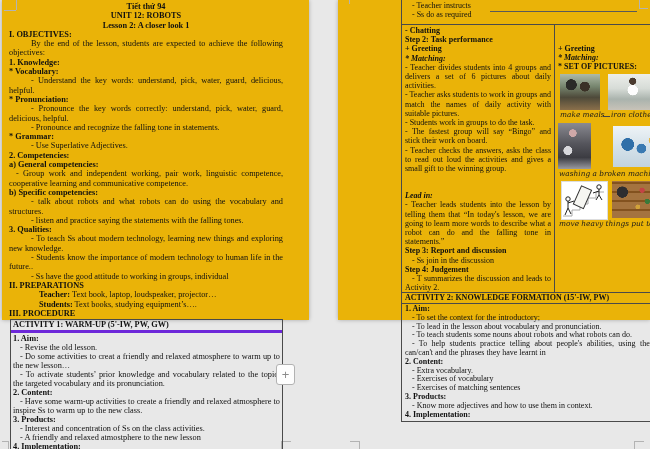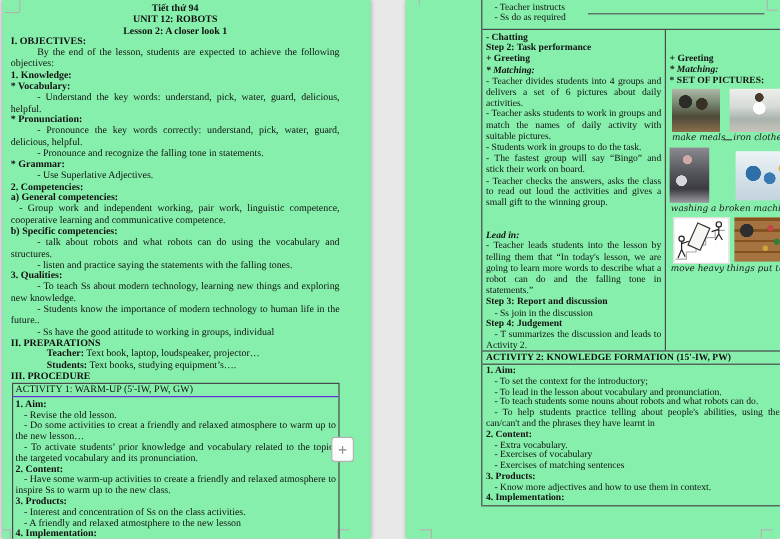--- a/index.html
+++ b/index.html
@@ -3,37 +3,37 @@
 <meta charset="utf-8">
 <style>
   html,body{margin:0;padding:0;}
   body{
     width:650px;height:449px;overflow:hidden;
     background:#e8e8e8;
     font-family:"Liberation Serif", "DejaVu Serif", serif;
     color:#101010;
   }
   .stage{position:relative;width:650px;height:449px;}
-  .page{position:absolute;top:0;height:449px;background:#86efac;box-shadow:0 0 4px rgba(0,0,0,.28);}
+  .page{position:absolute;top:0;height:320px;background:#eab308;box-shadow:0 0 4px rgba(0,0,0,.28);}
   .page1{left:2px;width:307px;}
   .page2{left:338px;width:312px;}
 
   
   .ln{text-align:justify;font-size:8.3px;line-height:9.3px;}
   .b{font-weight:bold;}
   .i{font-style:italic;}
   .c{text-align:center;}
   .ind1{text-indent:22px;}
   .ind2{text-indent:7px;}
   .ind3{text-indent:30px;}
 
   
   .p1-content{position:absolute;left:7px;top:2px;width:274px;}
   .actbox{margin-top:1px;margin-left:1px;width:271px;border:1px solid #4a4a4a;}
-  .actbox .hdr{font-weight:normal;border-bottom:1px solid #6d28d9;padding:0 2px;font-size:8.3px;line-height:10px;}
+  .actbox .hdr{font-weight:bold;border-bottom:3px solid #6d28d9;padding:0 2px;font-size:8.3px;line-height:10px;}
   .actbox .bd{padding:1px 2px 2px;}
   .actbox .bd .ln{line-height:9.0px;}
 
   .plusbtn{position:absolute;left:274px;top:364px;width:19px;height:21px;box-sizing:border-box;
     background:#fdfdfd;border:1px solid #b2b2b2;border-radius:3px;color:#8a8a8a;
     font-family:"Liberation Sans",sans-serif;font-size:13px;line-height:17px;text-align:center;padding:0;cursor:pointer;}
 
   
   .cm{position:absolute;background:#b3b3b3;}
 

